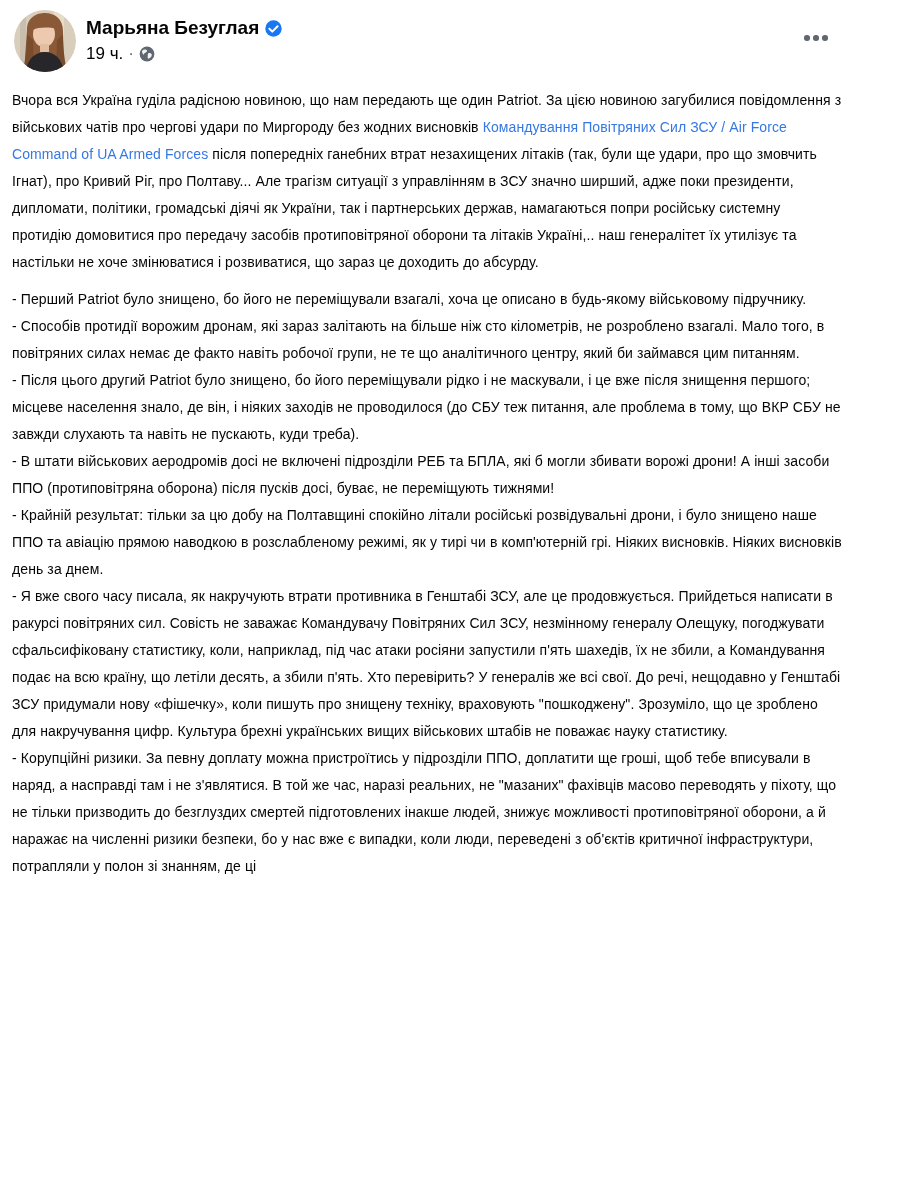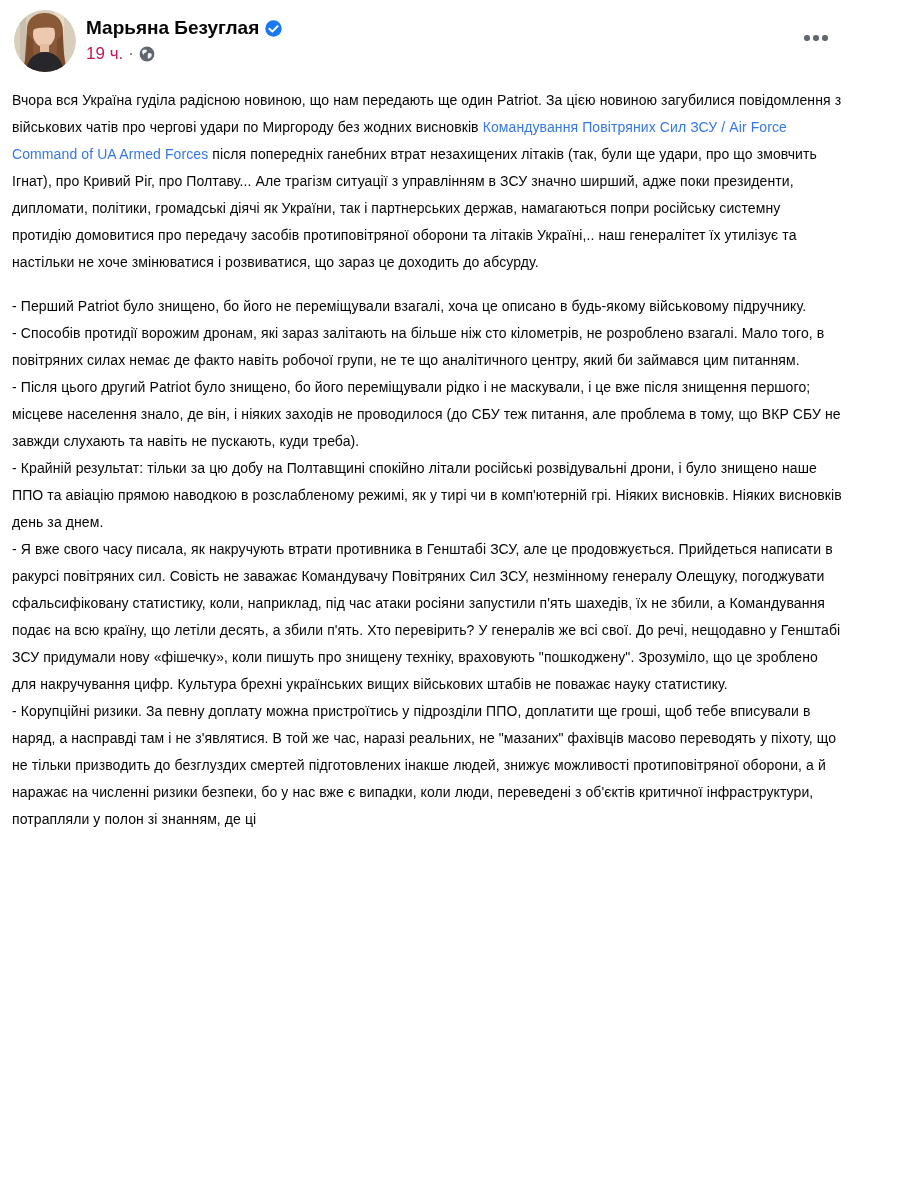--- a/index.html
+++ b/index.html
@@ -25,37 +25,37 @@
   .name-row { display: flex; align-items: center; gap: 6px; }
   .author-name {
     font-size: 19px; font-weight: 700; color: #050505;
     text-decoration: none; line-height: 24px; cursor: pointer;
   }
   .verified-badge { width: 17px; height: 17px; display: inline-block; }
   .meta-row {
     display: flex; align-items: center; gap: 5px;
     margin-top: 4px; color: #65676B; font-size: 17px; line-height: 20px;
   }
-  .timestamp { color: #be185d; text-decoration: none; cursor: pointer; }
+  .timestamp { color: #000000; text-decoration: none; cursor: pointer; }
   .globe-icon { width: 16px; height: 16px; display: inline-block; }
   .more-btn {
     position: absolute; right: 22px; top: 24px;
     width: 36px; height: 28px; display: flex; align-items: center; justify-content: center;
     gap: 3.5px; cursor: pointer; border-radius: 6px; border: none; background: transparent;
   }
   .more-btn .dot { width: 5.5px; height: 5.5px; border-radius: 50%; background: #606770; }
 
   
   .post-body {
     padding: 15px 14px 0 12px;
     font-size: 14px; line-height: 27px; color: #050505;
     letter-spacing: 0.1px;
   }
   .para { margin: 0; white-space: pre-wrap; }
-  .para + .para.gap-before { margin-top: 17px; }
+  .para + .para.gap-before { margin-top: 10px; }
   .post-link { color: #3578E5; text-decoration: none; cursor: pointer; }
 </style>
 </head>
 <body>
 
 <div class="post">
 
   <div class="post-header">
 
     <div class="avatar">
@@ -112,18 +112,19 @@
       <span class="dot"></span>
       <span class="dot"></span>
     </button>
   </div>
 
   <div class="post-body">
       <div class="para"><span>Вчора вся Україна гуділа радісною новиною, що нам передають ще один Patriot. За цією новиною загубилися повідомлення з військових чатів про чергові удари по Миргороду без жодних висновків </span><a class="post-link" href="#" style="color: rgb(53, 120, 229);">Командування Повітряних Сил ЗСУ / Air Force Command of UA Armed Forces</a><span> після попередніх ганебних втрат незахищених літаків (так, були ще удари, про що змовчить Ігнат), про Кривий Ріг, про Полтаву... Але трагізм ситуації з управлінням в ЗСУ значно ширший, адже поки президенти, дипломати, політики, громадські діячі як України, так і партнерських держав, намагаються попри російську системну протидію домовитися про передачу засобів протиповітряної оборони та літаків Україні,.. наш генералітет їх утилізує та настільки не хоче змінюватися і розвиватися, що зараз це доходить до абсурду.</span></div>
       <div class="para gap-before"><span>- Перший Patriot було знищено, бо його не переміщували взагалі, хоча це описано в будь-якому військовому підручнику.</span></div>
       <div class="para"><span>- Способів протидії ворожим дронам, які зараз залітають на більше ніж сто кілометрів, не розроблено взагалі. Мало того, в повітряних силах немає де факто навіть робочої групи, не те що аналітичного центру, який би займався цим питанням.</span></div>
       <div class="para"><span>- Після цього другий Patriot було знищено, бо його переміщували рідко і не маскували, і це вже після знищення першого; місцеве населення знало, де він, і ніяких заходів не проводилося (до СБУ теж питання, але проблема в тому, що ВКР СБУ не завжди слухають та навіть не пускають, куди треба).</span></div>
+      <div class="para"><span>- В штати військових аеродромів досі не включені підрозділи РЕБ та БПЛА, які б могли збивати ворожі дрони! А інші засоби ППО (протиповітряна оборона) після пусків досі, буває, не переміщують тижнями!</span></div>
       <div class="para"><span>- Крайній результат: тільки за цю добу на Полтавщині спокійно літали російські розвідувальні дрони, і було знищено наше ППО та авіацію прямою наводкою в розслабленому режимі, як у тирі чи в комп'ютерній грі. Ніяких висновків. Ніяких висновків день за днем.</span></div>
       <div class="para"><span>- Я вже свого часу писала, як накручують втрати противника в Генштабі ЗСУ, але це продовжується. Прийдеться написати в ракурсі повітряних сил. Совість не заважає Командувачу Повітряних Сил ЗСУ, незмінному генералу Олещуку, погоджувати сфальсифіковану статистику, коли, наприклад, під час атаки росіяни запустили п'ять шахедів, їх не збили, а Командування подає на всю країну, що летіли десять, а збили п'ять. Хто перевірить? У генералів же всі свої. До речі, нещодавно у Генштабі ЗСУ придумали нову «фішечку», коли пишуть про знищену техніку, враховують "пошкоджену". Зрозуміло, що це зроблено для накручування цифр. Культура брехні українських вищих військових штабів не поважає науку статистику.</span></div>
       <div class="para"><span>- Корупційні ризики. За певну доплату можна пристроїтись у підрозділи ППО, доплатити ще гроші, щоб тебе вписували в наряд, а насправді там і не з'являтися. В той же час, наразі реальних, не "мазаних" фахівців масово переводять у піхоту, що не тільки призводить до безглуздих смертей підготовлених інакше людей, знижує можливості протиповітряної оборони, а й наражає на численні ризики безпеки, бо у нас вже є випадки, коли люди, переведені з об'єктів критичної інфраструктури, потрапляли у полон зі знанням, де ці</span></div>
     </div>
 
 </div>
 
 </body></html>

